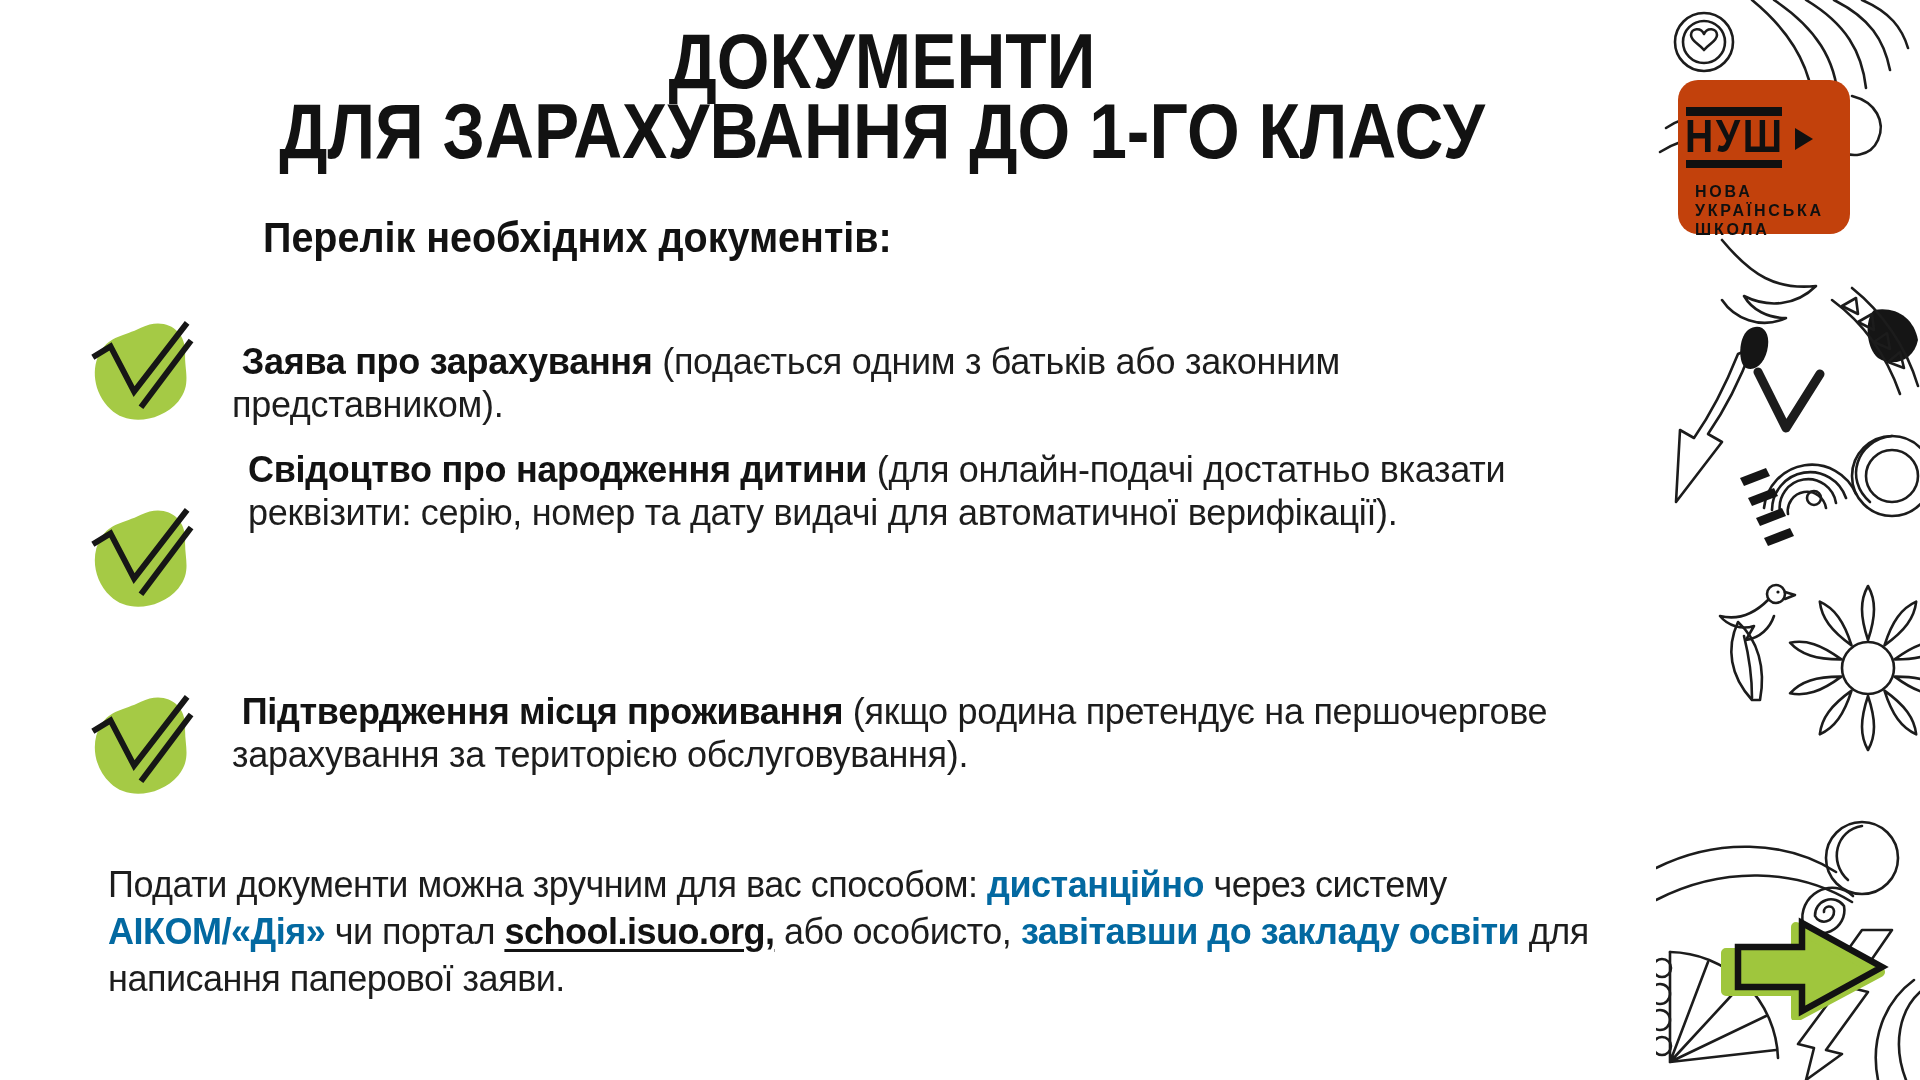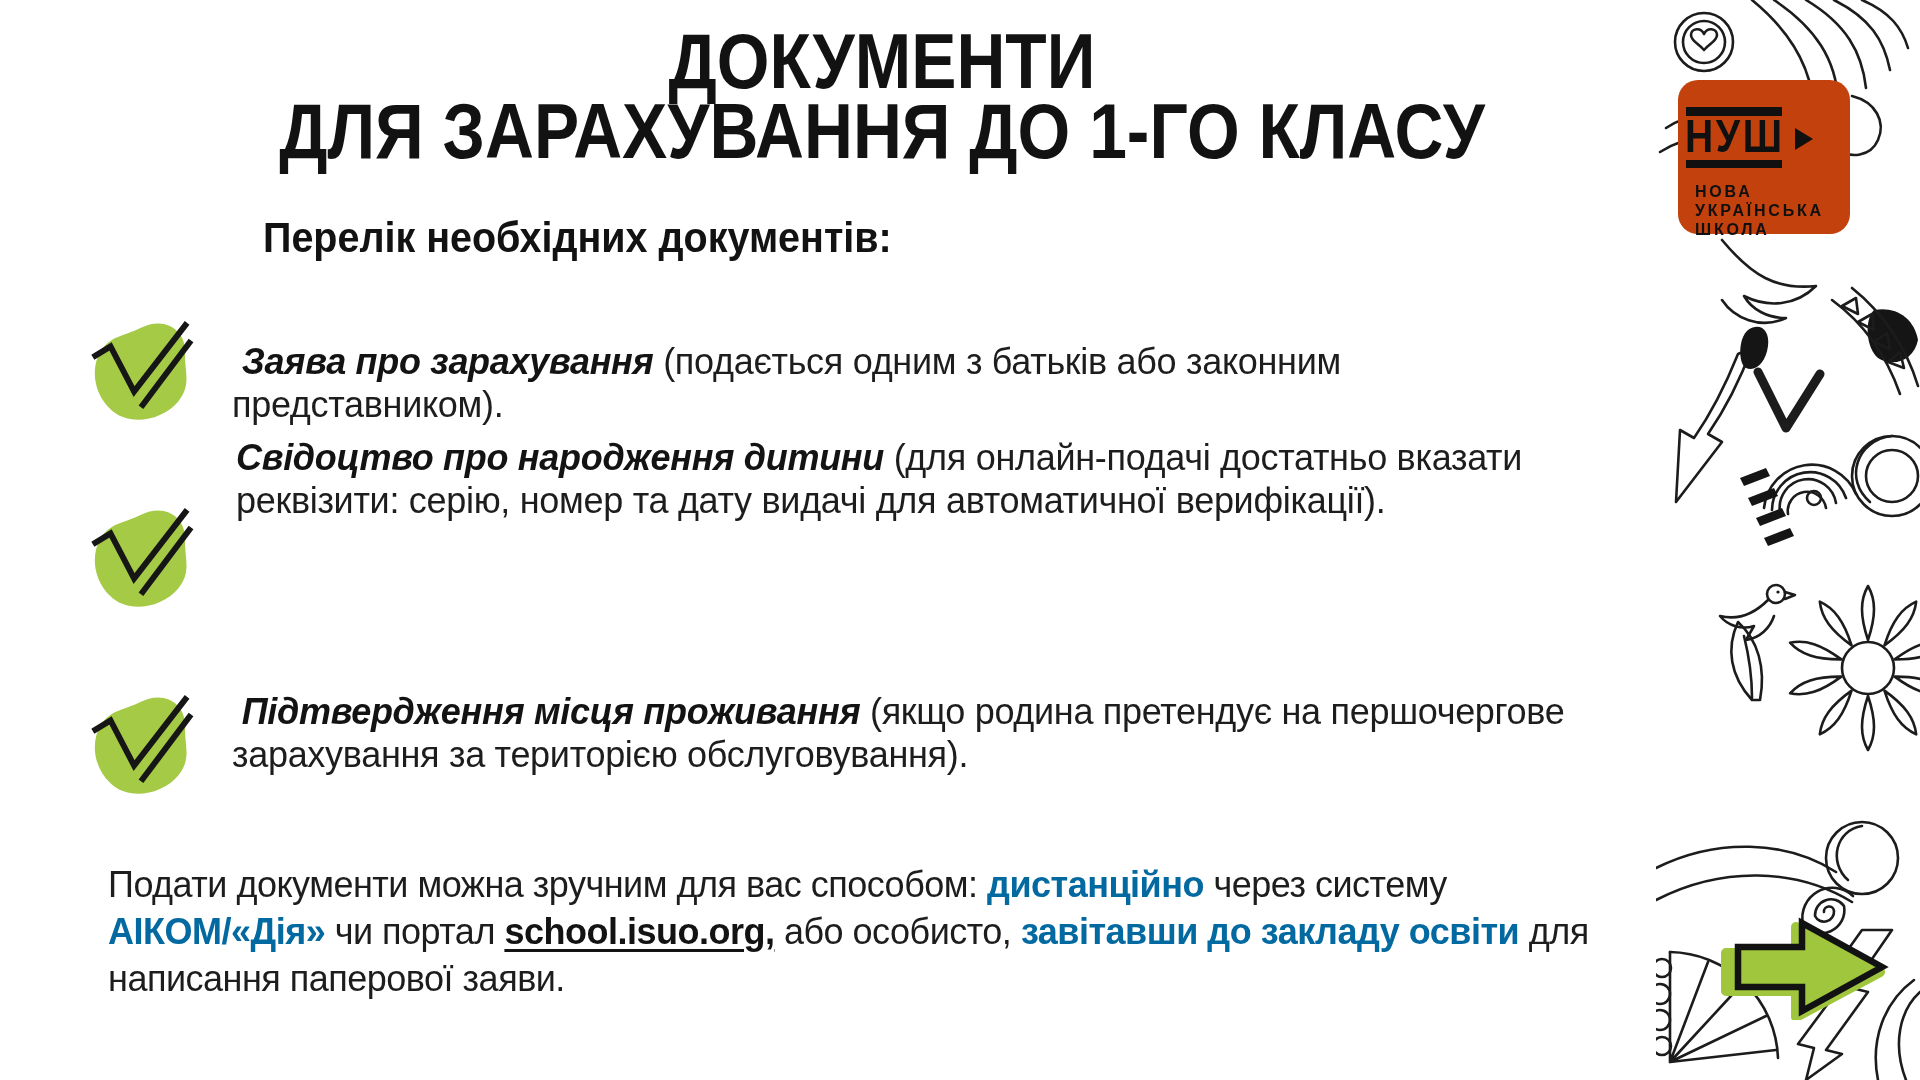--- a/index.html
+++ b/index.html
@@ -11,21 +11,21 @@
          font-size:77px;line-height:70px;font-weight:700;color:#121212;
          transform:scaleX(0.88);transform-origin:882px 0;white-space:nowrap;}
   .subtitle{position:absolute;left:263px;top:214px;font-size:42px;font-weight:700;color:#121212;
             transform:scaleX(0.94);transform-origin:left top;white-space:nowrap;}
 
   
   .check{position:absolute;left:84px;width:110px;height:118px;}
   .check.c1{top:311px}.check.c2{top:498px}.check.c3{top:685px}
   .item{position:absolute;left:232px;width:1372px;font-size:36px;line-height:43px;
         letter-spacing:-0.3px;white-space:pre-wrap;color:#1d1d1d;}
-  .item b{font-weight:700;color:#131313;font-style:italic;}
+  .item b{font-weight:700;color:#131313;}
   .item.i1{top:340px}.item.i2{top:432px}.item.i3{top:554px}.item.i4{top:690px}
 
   
   .footer{position:absolute;left:108px;top:861px;width:1490px;font-size:36px;line-height:47px;
           letter-spacing:-0.5px;white-space:pre-wrap;color:#1d1d1d;}
   .seg-regular{font-weight:400;}
   .seg-bold{font-weight:700;color:#0369a1;}
   .seg-bold-underline{font-weight:700;color:#131313;text-decoration:underline;
                       text-underline-offset:5px;text-decoration-thickness:3px;text-align:center;}
 
@@ -69,21 +69,21 @@
     <path d="M9,46 L27,35 L51,81 L105,11" fill="none" stroke="#161616" stroke-width="6"></path>
     <path d="M58,97 L109,29" fill="none" stroke="#161616" stroke-width="6"></path>
   </svg>
   <svg class="check c3" viewBox="0 0 112 118">
     <path d="M58,16 C82,4 104,18 103,42 C102,60 110,74 96,91 C78,112 44,116 27,99 C9,82 7,56 17,40 C27,24 40,25 58,16 Z" fill="var(--accent_green,#a5ca45)"></path>
     <path d="M9,46 L27,35 L51,81 L105,11" fill="none" stroke="#161616" stroke-width="6"></path>
     <path d="M58,97 L109,29" fill="none" stroke="#161616" stroke-width="6"></path>
   </svg>
 
   <p class="item i1" style="margin:0"><b> Заява про зарахування</b><span> (подається одним з батьків або законним представником).</span></p>
-  <p class="item i2" style="margin:4px"><b>Свідоцтво про народження дитини</b><span> (для онлайн-подачі достатньо вказати реквізити: серію, номер та дату видачі для автоматичної верифікації).</span></p>
+  <p class="item i2" style="margin:16px"><b>Свідоцтво про народження дитини</b><span> (для онлайн-подачі достатньо вказати реквізити: серію, номер та дату видачі для автоматичної верифікації).</span></p>
   <p class="item i4" style="margin:0"><b> Підтвердження місця проживання</b><span> (якщо родина претендує на першочергове зарахування за територією обслуговування).</span></p>
 
   <p class="footer" style="margin:0"><span class="seg-regular">Подати документи можна зручним для вас способом: </span><span class="seg-bold">дистанційно</span><span class="seg-regular"> через систему </span><span class="seg-bold">АІКОМ/«Дія»</span><span class="seg-regular"> чи портал </span><span class="seg-bold-underline">school.isuo.org,</span><span class="seg-regular"> або особисто, </span><span class="seg-bold">завітавши до закладу освіти</span><span class="seg-regular"> для написання паперової заяви.</span></p>
 
   <svg class="doodles" viewBox="0 0 264 1080">
     <g fill="none" stroke="#1c1c1c" stroke-width="2.6" stroke-linecap="round" stroke-linejoin="round">
 
       <g>
         <circle cx="48" cy="42" r="29"></circle>
           <circle cx="48" cy="42" r="21"></circle>

